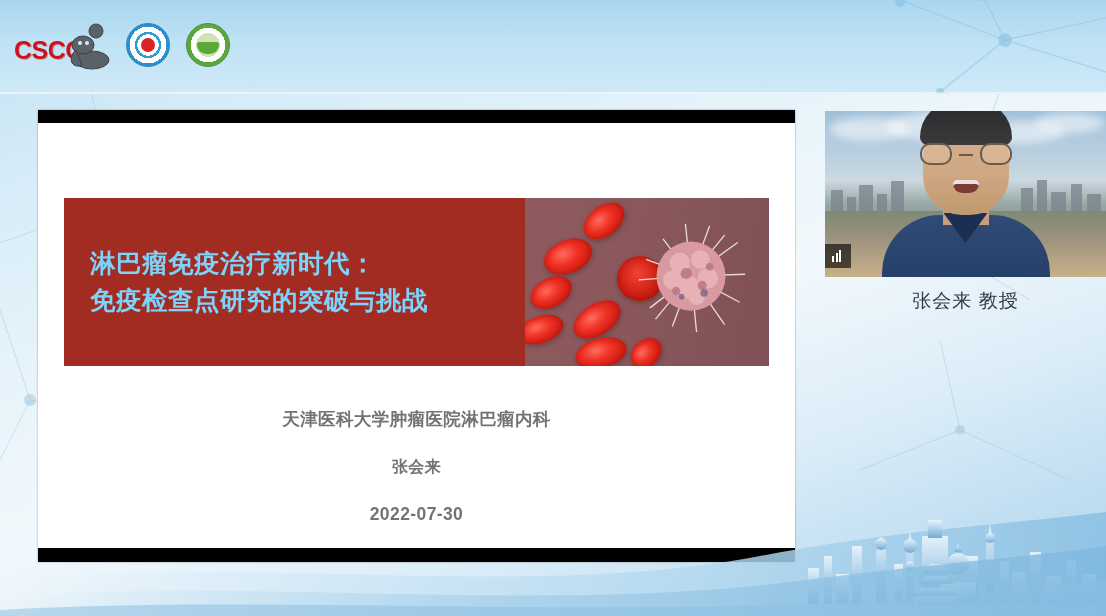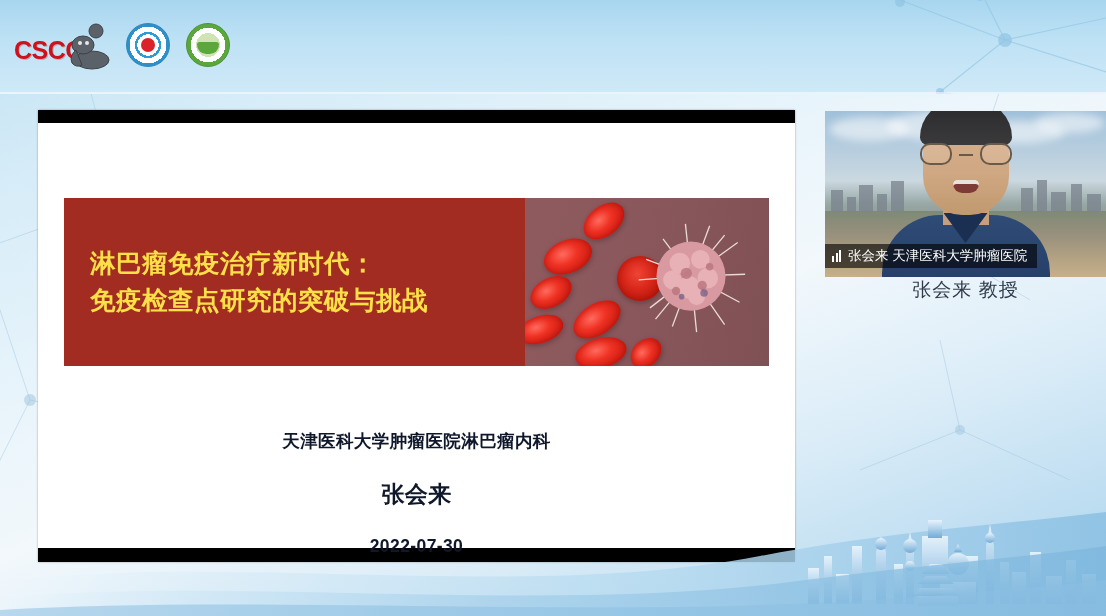--- a/index.html
+++ b/index.html
@@ -78,45 +78,45 @@
   #slide-banner {
     position: absolute; left: 26px; top: 75px; width: 705px; height: 168px;
     display: flex;
   }
   #banner-left {
     width: 461px; height: 100%;
     background: #a32c22;
     display: flex; align-items: center;
   }
   #banner-title {
-    color: #fde047; font-weight: bold; font-size: 25.5px; line-height: 1.45;
+    color: #7dd3fc; font-weight: bold; font-size: 25.5px; line-height: 1.45;
     padding-left: 26px; letter-spacing: .5px;
     white-space: pre-line;
   }
   #banner-right {
     flex: 1; height: 100%;
     background: linear-gradient(100deg, #8e5a5e 0%, #8a585c 45%, #7f5054 100%);
     position: relative; overflow: hidden;
   }
   .rbc {
     position: absolute;
     background: radial-gradient(ellipse at 42% 38%, #ff6b5e 0%, #ef3224 36%, #cf1d12 75%, #ffb1a6 100%);
     border-radius: 50%;
     box-shadow: 0 2px 5px rgba(0,0,0,0.25), inset 0 0 7px rgba(150,0,0,0.5);
   }
   #tumor-cell {
     position: absolute; right: 22px; top: 24px; width: 112px; height: 112px;
   }
   #slide-footer {
-    position: absolute; left: 0; right: 0; top: 306px;
-    text-align: center; color: #0f172a;
+    position: absolute; left: 0; right: 0; top: 284px;
+    text-align: center; color: #737373;
   }
   .foot-line { font-weight: bold; letter-spacing: .4px; }
   #foot-org { font-size: 17.5px; }
-  #foot-name { font-size: 23px; margin-top: 26px; }
+  #foot-name { font-size: 16px; margin-top: 26px; }
   #foot-date { font-size: 17.5px; margin-top: 26px; }
 
   
   #video {
     position: absolute; left: 825px; top: 111px; width: 281px; height: 166px;
     overflow: hidden; background: #3a4654;
   }
   #video-sky {
     position: absolute; inset: 0;
     background: linear-gradient(180deg, #9fc0da 0%, #b9cfdf 26%, #cbd8e0 42%, #98a8a6 56%, #8a8c82 72%, #a89a86 100%);
@@ -184,21 +184,21 @@
   }
   #bars-icon { display: flex; align-items: flex-end; gap: 1.5px; height: 12px; }
   #bars-icon i { width: 2px; background:#fff; display:block; }
   #bars-icon i:nth-child(1){height:6px}
   #bars-icon i:nth-child(2){height:9px}
   #bars-icon i:nth-child(3){height:12px}
   #video-label-text { color:#fff; font-size: 13.5px; white-space: nowrap; }
 
   
   #speaker {
-    position: absolute; left: 825px; top: 277px; width: 281px;
+    position: absolute; left: 825px; top: 288px; width: 281px;
     text-align: center; color: #2f3a4a;
   }
   #speaker-name { font-size: 19px; letter-spacing: 1px; }
   #speaker-affil { font-size: 19px; letter-spacing: 1px; margin-top: 11px; }
 
   
   #skyline-wrap {
     position: absolute; left: 0; bottom: 0; width: 1106px; height: 130px;
     pointer-events: none;
   }
@@ -374,21 +374,20 @@
       <div id="glass-bridge"></div>
       <div id="mouth"></div>
     </div>
 
     <div id="video-label">
       <span id="bars-icon">
           <i></i>
           <i></i>
           <i></i>
         </span>
-      <span id="video-label-text">张会来 天津医科大学肿瘤医院</span>
     </div>
   </div>
 
   <div id="speaker">
     <div id="speaker-name">张会来 教授</div>
   </div>
 
   <svg id="skyline-wrap" viewBox="0 0 1106 130" preserveAspectRatio="none">
     <defs>
       <linearGradient id="wave1" x1="0" y1="0" x2="1" y2="0">

